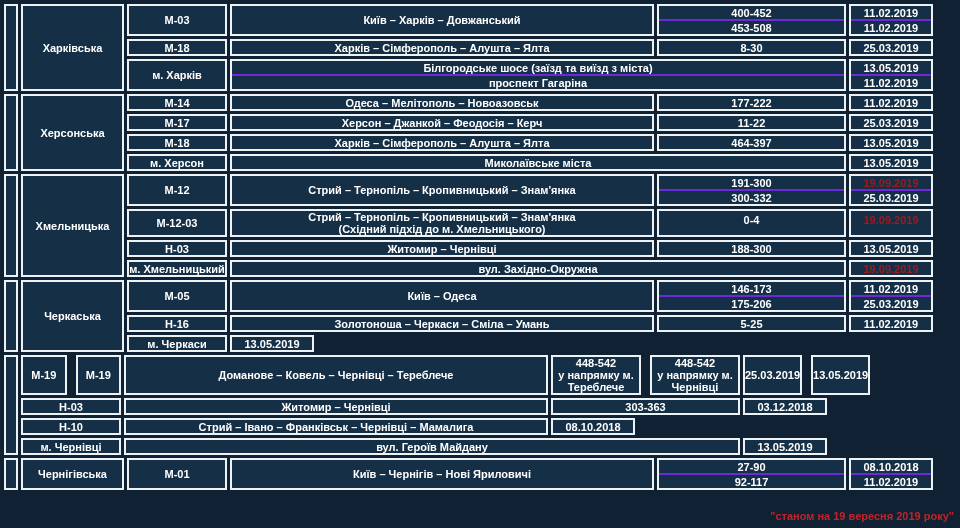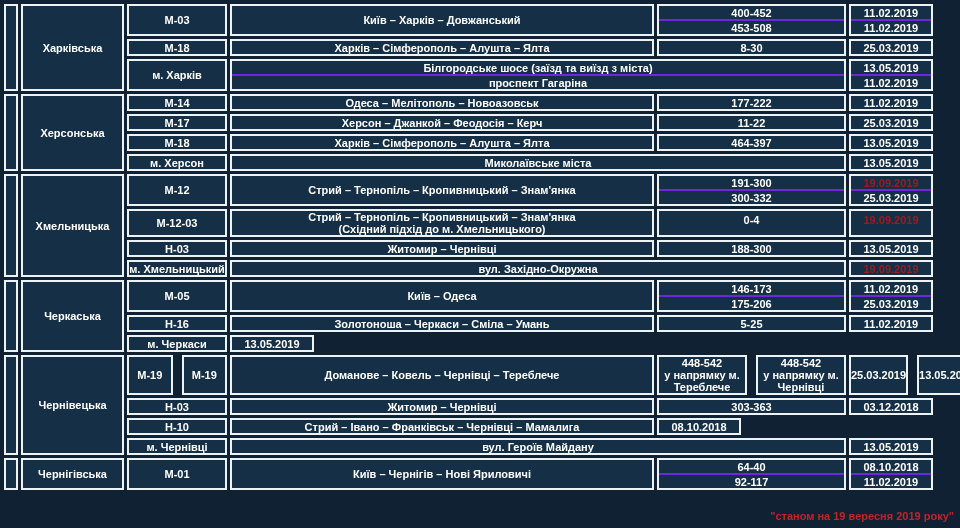--- a/index.html
+++ b/index.html
@@ -141,21 +141,20 @@
           <div class="box stack w-date"><div class="srow h1">11.02.2019</div></div>
         </div>
         <div class="grp">
           <div class="box w-code">м. Черкаси</div>
           <div class="box stack w-date"><div class="srow h1">13.05.2019</div></div>
         </div>
       </div>
     </div>
     <div class="sec">
       <div class="box w-strip"></div>
-      <div class="box w-region">Чернівецька</div>
       <div class="groups">
         <div class="grp">
           <div class="vcol w-code">
             <div class="box">М-19</div>
             <div class="box">М-19</div>
           </div>
           <div class="box w-route">Доманове – Ковель – Чернівці – Тереблече</div>
           <div class="vcol w-km">
             <div class="box"><span>448-542</span><span>у напрямку м. Тереблече</span></div>
             <div class="box"><span>448-542</span><span>у напрямку м. Чернівці</span></div>
@@ -183,19 +182,19 @@
         </div>
       </div>
     </div>
     <div class="sec">
       <div class="box w-strip"></div>
       <div class="box w-region">Чернігівська</div>
       <div class="groups">
         <div class="grp">
           <div class="box w-code">М-01</div>
           <div class="box w-route">Київ – Чернігів – Нові Яриловичі</div>
-          <div class="box stack w-km"><div class="srow h1"><span>64-40</span></div><div class="srow sep h1"><span>92-117</span></div></div>
+          <div class="box stack w-km"><div class="srow h1"><span>27-90</span></div><div class="srow sep h1"><span>92-117</span></div></div>
           <div class="box stack w-date"><div class="srow h1">08.10.2018</div><div class="srow sep h1">11.02.2019</div></div>
         </div>
       </div>
     </div>
   </div>
 <div class="foot">"станом на 19 вересня 2019 року"</div>
 
 </body></html>

